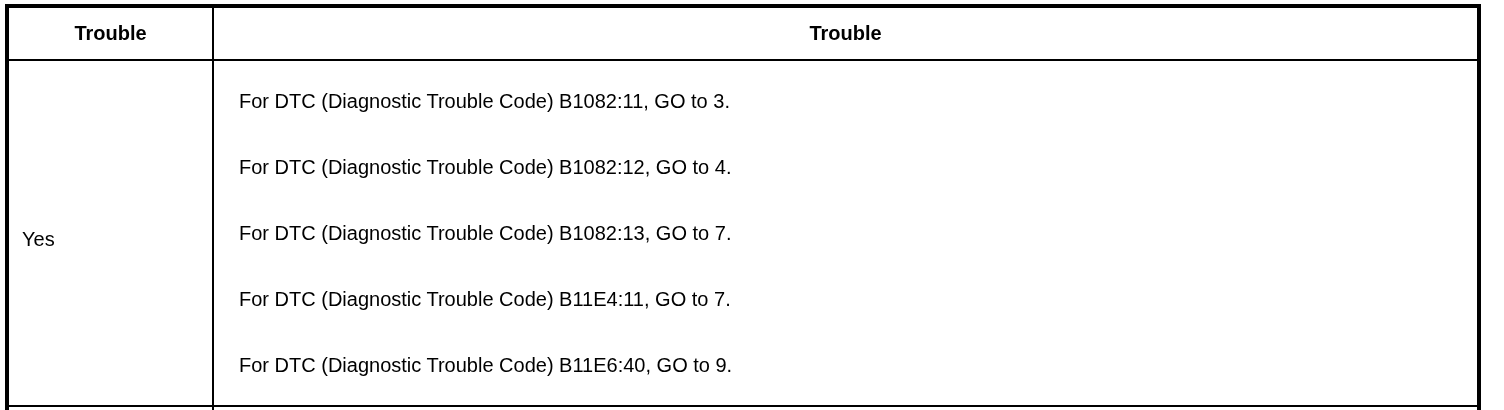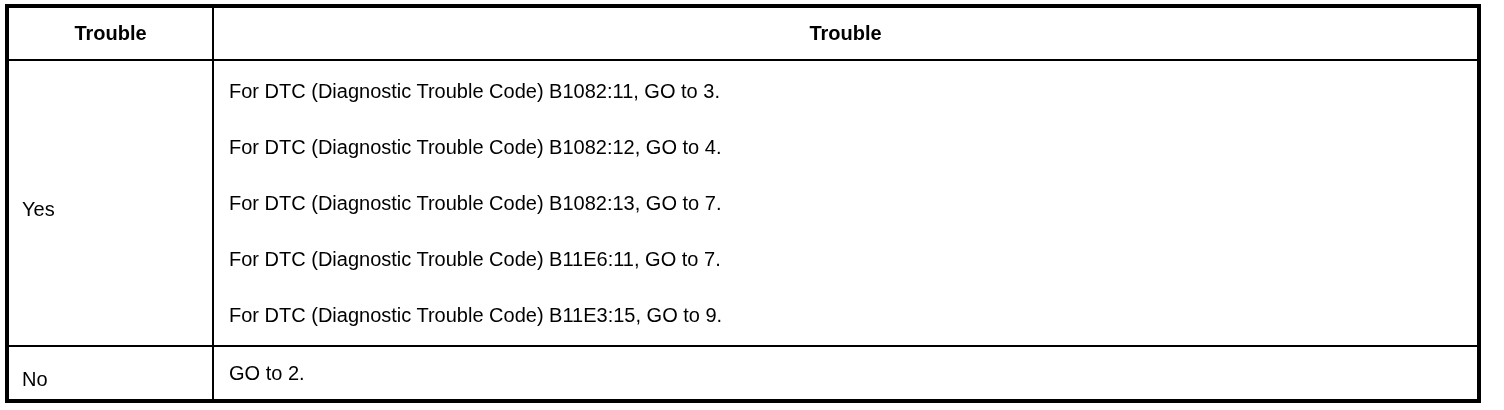--- a/index.html
+++ b/index.html
@@ -53,21 +53,21 @@
     vertical-align: middle;
     text-align: left;
     padding: 12px 0 0 13px;
   }
   td.action-cell {
     vertical-align: middle;
     text-align: left;
     padding: 0 0 0 11px;
   }
   td.action-cell p.action-line {
-    margin: 4px;
+    margin: 14px;
     line-height: 52px;
     white-space: nowrap;
   }
   td.action-cell.single p.action-line {
     line-height: normal;
   }
 </style>
 </head>
 <body>
 
@@ -83,22 +83,22 @@
         <th>Trouble</th>
       </tr>
     </thead>
     <tbody>
       <tr class="row-yes">
         <td class="result-cell">Yes</td>
         <td class="action-cell">
           <p class="action-line">For DTC (Diagnostic Trouble Code) B1082:11, GO to 3.</p>
           <p class="action-line">For DTC (Diagnostic Trouble Code) B1082:12, GO to 4.</p>
           <p class="action-line">For DTC (Diagnostic Trouble Code) B1082:13, GO to 7.</p>
-          <p class="action-line">For DTC (Diagnostic Trouble Code) B11E6:11, GO to 7.</p>
-          <p class="action-line">For DTC (Diagnostic Trouble Code) B11E3:15, GO to 9.</p>
+          <p class="action-line">For DTC (Diagnostic Trouble Code) B11E4:11, GO to 7.</p>
+          <p class="action-line">For DTC (Diagnostic Trouble Code) B11E6:40, GO to 9.</p>
         </td>
       </tr>
       <tr class="row-no">
         <td class="result-cell">No</td>
         <td class="action-cell single">
           <p class="action-line">GO to 2.</p>
         </td>
       </tr>
     </tbody>
   </table>

